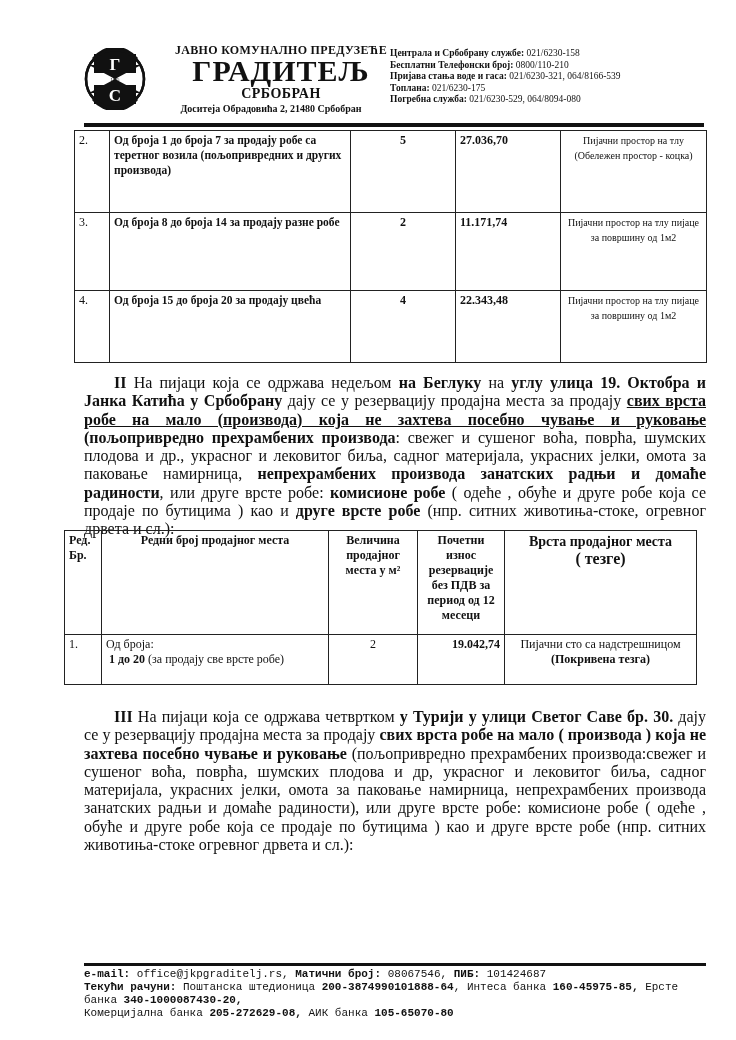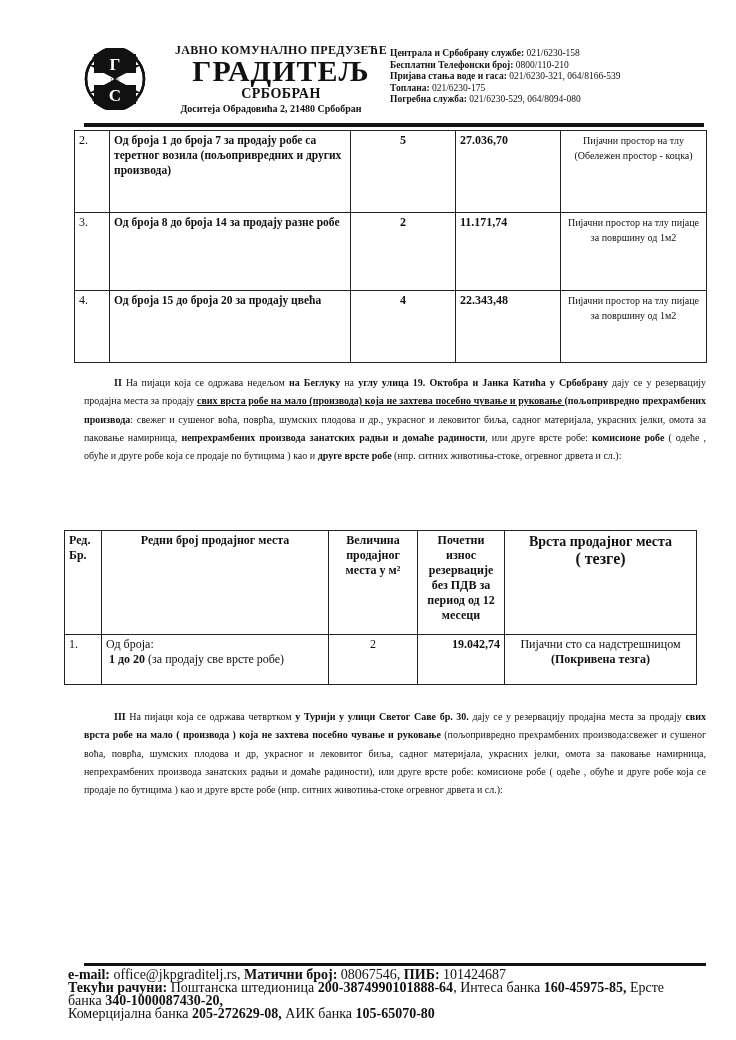--- a/index.html
+++ b/index.html
@@ -22,38 +22,38 @@
   td, th { border: 1px solid #222; vertical-align: top; padding: 2px 4px; font-size: 12px; line-height: 15px; }
 
   
   #t1 { left: 74px; top: 130px; width: 633px; }
   #t1 .c-no { width: 26px; }
   #t1 .c-desc { width: 232px; font-weight: bold; font-size: 11.5px; }
   #t1 .c-size { width: 96px; text-align: center; font-weight: bold; }
   #t1 .c-amt { width: 96px; text-align: left; font-weight: bold; }
   #t1 .c-type { text-align: center; font-size: 10px; font-family: Liberation Serif, serif; }
 
-  .para { position: absolute; left: 84px; width: 622px; font-size: 10px; line-height: 18.3px; text-align: justify; }
+  .para { position: absolute; left: 84px; width: 622px; font-size: 16px; line-height: 18.3px; text-align: justify; }
   .para .ind { display: inline-block; width: 30px; }
   .u { text-decoration: underline; font-weight: bold; }
 
   
   #t2 { left: 64px; top: 530px; width: 633px; }
   #t2 th { font-weight: bold; font-size: 12px; text-align: center; }
   #t2 th.h-no { width: 28px; text-align: left; }
   #t2 th.h-desc { width: 218px; }
   #t2 th.h-size { width: 80px; text-align: center; }
   #t2 th.h-amt { width: 78px; }
   #t2 th.h-type { font-size: 14px; line-height: 17px; }
   #t2 td.c-size { text-align: center; }
   #t2 td.c-amt { text-align: right; font-weight: bold; }
   #t2 td.c-type { text-align: center; }
 
   .foot-rule { position: absolute; left: 84px; top: 963px; width: 622px; height: 3px; background: #111; }
-  .footer { position: absolute; left: 68px; top: 968px; width: 630px; font-size: 14px; line-height: 13px; font-family: Liberation Serif, serif; }
+  .footer { position: absolute; left: 84px; top: 968px; width: 630px; font-size: 11px; line-height: 13px; font-family: Liberation Mono, monospace; }
   .footer b { font-weight: bold; }
 </style>
 </head>
 <body>
 
 <div class="page">
 
   <div class="hdr">
     <svg class="logo" viewBox="0 0 62 62">
       <circle cx="31" cy="31" r="29" fill="#fff" stroke="#111" stroke-width="2.5"></circle>

